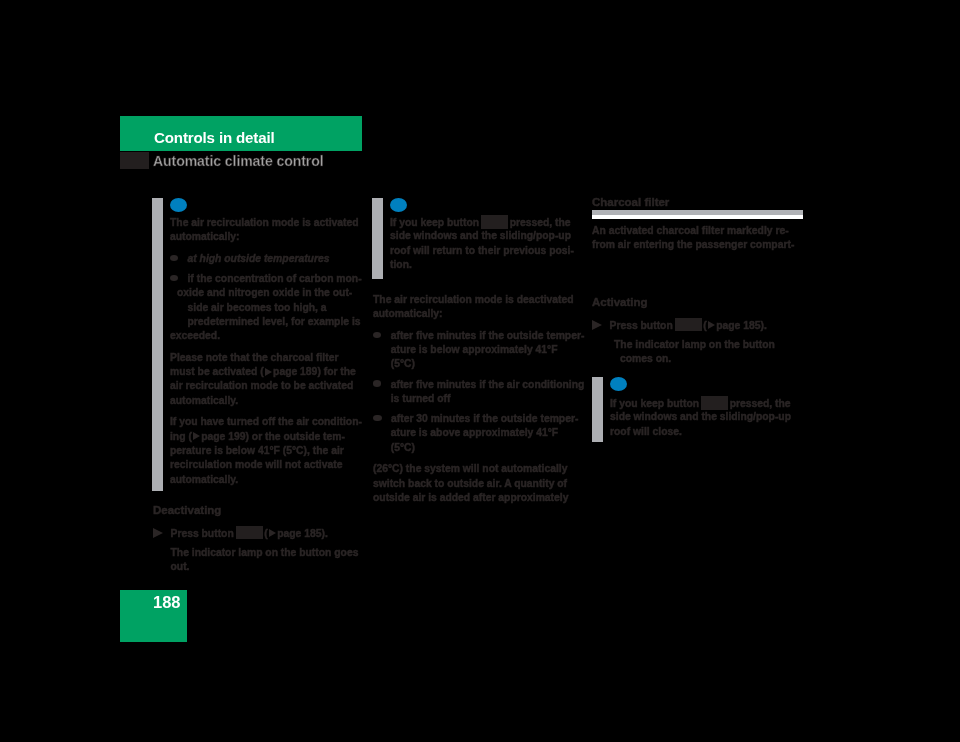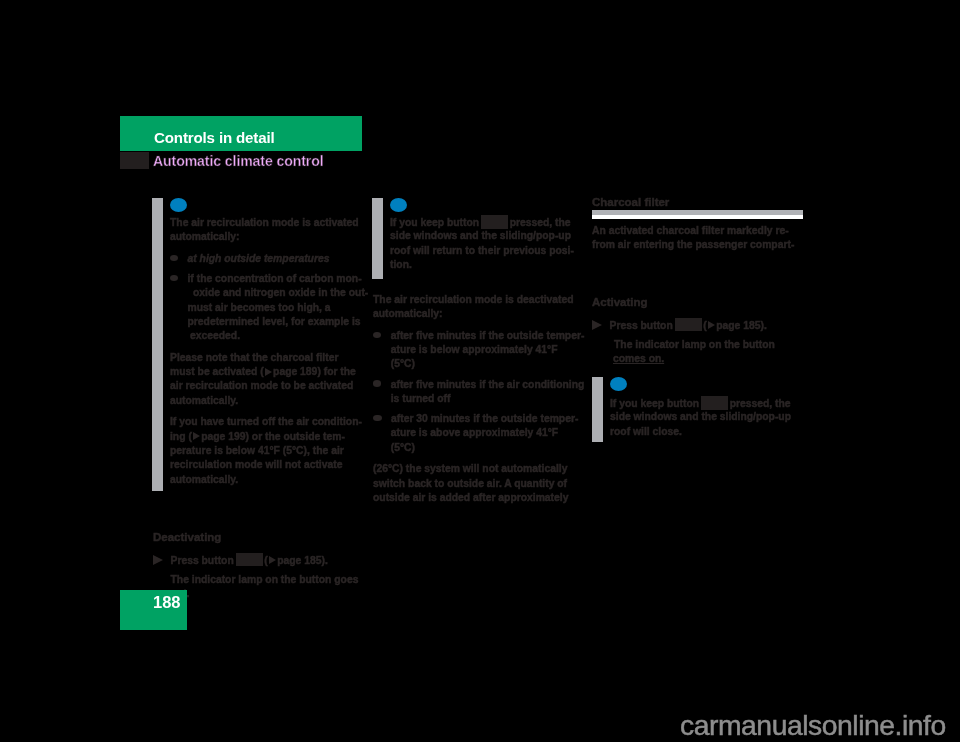--- a/index.html
+++ b/index.html
@@ -5,21 +5,21 @@
   html,body{margin:0;padding:0;background:#000;}
   body{width:960px;height:742px;overflow:hidden;font-family:"Liberation Sans",sans-serif;
        -webkit-font-smoothing:antialiased;}
   #page{position:relative;width:960px;height:742px;background:#000;overflow:hidden;}
 
   
   .chapbar{position:absolute;left:120px;top:116px;width:242px;height:35px;background:#00a263;}
   .chaptitle{position:absolute;left:154px;top:129px;color:#ffffff;font-size:15.1px;
              font-weight:bold;letter-spacing:-0.15px;}
   .tabbox{position:absolute;left:120px;top:151.5px;width:28.6px;height:17.3px;background:#231f1f;}
-  .sectitle{position:absolute;left:153px;top:153px;color:#f0abfc;font-size:14.1px;
+  .sectitle{position:absolute;left:153px;top:153px;color:#a3a3a3;font-size:14.1px;
             font-weight:bold;letter-spacing:-0.1px;-webkit-text-stroke:0.5px #2a2525;}
 
   
   .blk{position:absolute;color:#2a2525;font-size:10.35px;font-weight:bold;
        letter-spacing:0px;white-space:nowrap;
        -webkit-text-stroke:0.45px #2a2525;}
   .ln{height:14.3px;line-height:14.3px;white-space:nowrap;}
   .gap{height:7.3px;}
   .gapb{height:5.9px;}
 
@@ -37,21 +37,21 @@
 
   .steptri{position:absolute;width:0;height:0;border-left:10px solid #2a2525;
            border-top:5.0px solid transparent;border-bottom:5.0px solid transparent;}
   .tri-in{display:inline-block;width:0;height:0;border-left:7.6px solid #2a2525;
           border-top:4.6px solid transparent;border-bottom:4.6px solid transparent;
           vertical-align:-0.5px;margin:0 1.6px 0 0.8px;}
   .btn{display:inline-block;background:#231f1f;width:27px;height:13.8px;
        vertical-align:-3.2px;margin:0 1.8px;}
 
   
-  .pagenum{position:absolute;left:120px;top:590px;width:67px;height:40px;background:#00a263;}
+  .pagenum{position:absolute;left:120px;top:590px;width:67px;height:52px;background:#00a263;}
   .pagenum span{position:absolute;right:6.5px;top:3px;color:#ffffff;font-size:16.5px;font-weight:bold;}
   .wm{position:absolute;left:680px;top:709px;color:#8d8d8d;font-size:28.3px;letter-spacing:-0.45px;
       -webkit-text-stroke:0.5px #8d8d8d;}
 </style>
 </head>
 <body>
 
 <div id="page">
 
   <div class="chapbar"></div>
@@ -62,38 +62,38 @@
   <div class="sidebar" style="left:152px;top:198px;height:293px;"></div>
   <div class="infodot" style="left:170px;top:198px;"></div>
 
   <div class="blk" style="left:170px;top:216px;">
     <div class="ln">The air recirculation mode is activated</div>
     <div class="ln">automatically:</div>
     <div class="gap"></div>
     <div class="ln bul" style="margin-left:17.5px;font-style:italic;">at high outside temperatures</div>
     <div class="gapb"></div>
     <div class="ln bul" style="margin-left:17.5px;">if the concentration of carbon mon-</div>
-    <div class="ln" style="margin-left:23px;">oxide and nitrogen oxide in the out-</div>
-    <div class="ln" style="margin-left:17.5px;">must air becomes too high, a</div>
+    <div class="ln" style="margin-left:7px;">oxide and nitrogen oxide in the out-</div>
+    <div class="ln" style="margin-left:17.5px;">side air becomes too high, a</div>
     <div class="ln" style="margin-left:17.5px;">predetermined level, for example is</div>
-    <div class="ln" style="margin-left:20px;">exceeded.</div>
+    <div class="ln" style="margin-left:0;">exceeded.</div>
     <div class="gap"></div>
     <div class="ln">Please note that the charcoal filter</div>
     <div class="ln"><span>must be activated (</span><span class="tri-in"></span><span>page 189</span><span>) for the</span></div>
     <div class="ln">air recirculation mode to be activated</div>
     <div class="ln">automatically.</div>
     <div class="gap"></div>
     <div class="ln">If you have turned off the air condition-</div>
     <div class="ln"><span>ing (</span><span class="tri-in"></span><span>page 199</span><span>) or the outside tem-</span></div>
     <div class="ln">perature is below 41°F (5°C), the air</div>
     <div class="ln">recirculation mode will not activate</div>
     <div class="ln">automatically.</div>
   </div>
 
-  <div class="blk" style="left:153px;top:503px;margin-top:27px;">
+  <div class="blk" style="left:153px;top:503px;">
     <div class="hd">Deactivating</div>
     <div class="gap" style="height:8.3px;"></div>
     <div class="ln" style="margin-left:17.5px;position:relative;">
       <span class="steptri" style="left:-17.4px;top:2.2px;"></span><span>Press button</span><span class="btn"></span><span>(</span><span class="tri-in"></span><span>page 185</span><span>).</span>
     </div>
     <div class="gapb"></div>
     <div class="ln" style="margin-left:17.5px;">The indicator lamp on the button goes</div>
     <div class="ln" style="margin-left:17.5px;">out.</div>
   </div>
 
@@ -138,28 +138,27 @@
   </div>
 
   <div class="blk" style="left:592px;top:295px;">
     <div class="hd">Activating</div>
     <div class="gap" style="height:8.3px;"></div>
     <div class="ln" style="margin-left:17.5px;position:relative;">
       <span class="steptri" style="left:-17.4px;top:2.2px;"></span><span>Press button</span><span class="btn"></span><span>(</span><span class="tri-in"></span><span>page 185</span><span>).</span>
     </div>
     <div class="gapb"></div>
     <div class="ln" style="margin-left:22px;">The indicator lamp on the button</div>
-    <div class="ln" style="margin-left:21px;text-decoration:underline;">comes on.</div>
+    <div class="ln" style="margin-left:28px;">comes on.</div>
   </div>
 
   <div class="sidebar" style="left:592px;top:377px;height:65px;"></div>
   <div class="infodot" style="left:610px;top:377px;"></div>
   <div class="blk" style="left:610px;top:396px;">
     <div class="ln"><span>If you keep button</span><span class="btn"></span><span>pressed, the</span></div>
     <div class="ln">side windows and the sliding/pop-up</div>
     <div class="ln">roof will close.</div>
   </div>
 
   <div class="pagenum">
     <span>188</span>
   </div>
-  <div class="wm">carmanualsonline.info</div>
 </div>
 
 </body></html>

